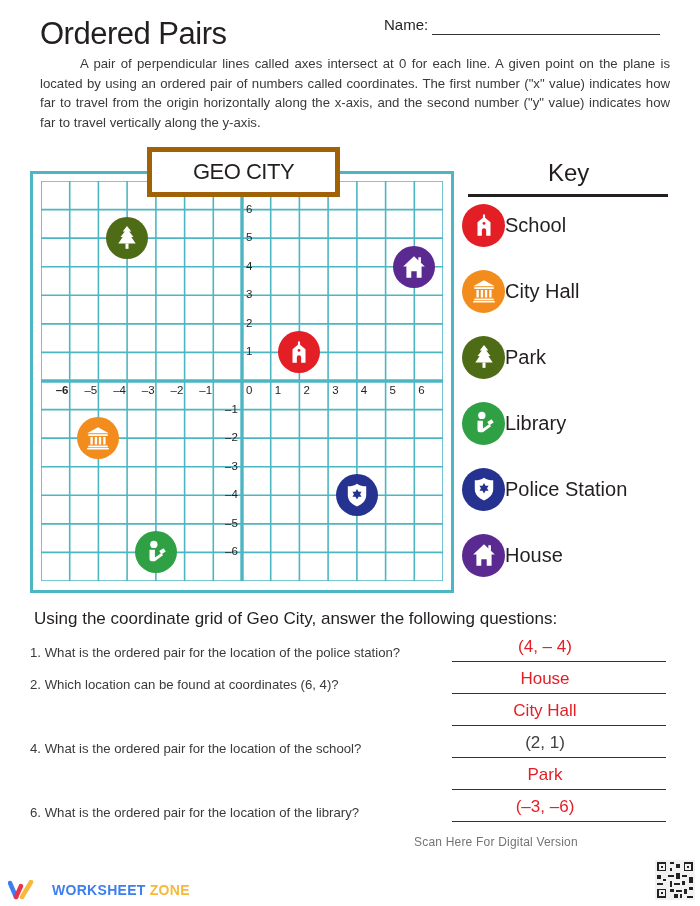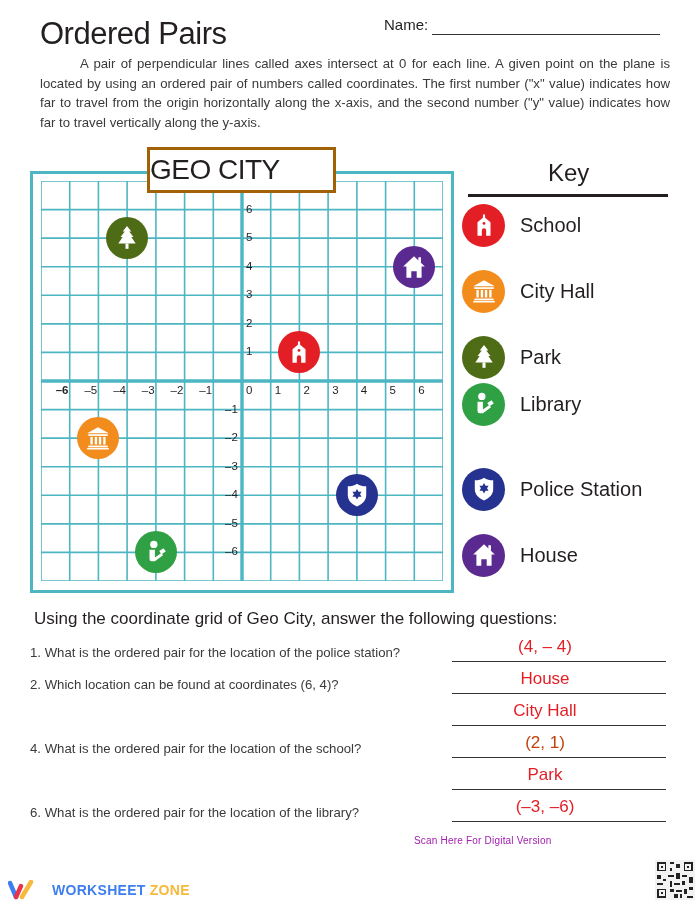--- a/index.html
+++ b/index.html
@@ -11,46 +11,46 @@
   .name-label { left: 384px; top: 16px; font-size: 15px; }
   .name-line { left: 432px; top: 34px; width: 228px; height: 0; border-top: 1.5px solid #333; }
   .intro { left: 40px; top: 54px; width: 630px; font-size: 13.2px; line-height: 19.5px;
            color: #3a3a3a; text-align: justify; text-indent: 40px; }
 
   .grid-outer { left: 30px; top: 171px; width: 418px; height: 416px;
                 border: 3px solid #4db6c3; box-sizing: content-box; }
   .grid-svg { left: 41px; top: 181px; }
 
   .title-box { left: 147px; top: 147px; width: 183px; height: 40px; background: #fff;
-               border: 3px solid #a16207; display: flex; align-items: center; 
-               font-size: 28px; letter-spacing: -0.5px; color: #231f20; }
+               border: 5px solid #a16207; display: flex; align-items: center; justify-content: center;
+               font-size: 22px; letter-spacing: -0.5px; color: #231f20; }
 
   .tick { font-size: 11.5px; color: #231f20; }
 
   .pin { width: 42px; height: 42px; border-radius: 50%; display: flex; align-items: center;
          justify-content: center; transform: translate(-50%, -50%); }
   .pin svg { width: 26px; height: 26px; }
 
   .key-title { left: 548px; top: 159px; font-size: 24px; }
   .key-line { left: 468px; top: 194px; width: 200px; height: 0; border-top: 3px solid #231f20; }
   .key-item { left: 462px; height: 44px; display: flex; align-items: center; }
   .key-item .pin { transform: none; width: 43px; height: 43px; }
-  .key-item .key-label { margin-left: 15px; font-size: 20px; color: #231f20; }
+  .key-item .key-label { font-size: 20px; color: #231f20; }
 
   .q-head { left: 34px; top: 609px; font-size: 17px; color: #231f20; }
   .q-row { left: 30px; width: 640px; height: 24px; }
   .q-text { left: 0; top: 4px; font-size: 13.2px; color: #3a3a3a; }
   .q-ans { left: 408px; width: 214px; top: -4px; text-align: center; font-size: 17px; color: #e31e25; }
   .q-line { left: 422px; width: 214px; top: 20px; border-top: 1.5px solid #333; height: 0; }
 
   .logo { left: 8px; top: 880px; display: flex; align-items: center; }
   .logo-text { font-size: 14px; font-weight: 700; letter-spacing: 0.3px; margin-left: 18px; }
   .logo-a { color: #3d7ef0; }
   .logo-b { color: #f6b93b; margin-left: 4px; }
-  .scan { left: 414px; top: 835px; font-size: 10px; color: #a21caf; letter-spacing: 0.2px; }
+  .scan { left: 414px; top: 835px; font-size: 12px; color: #737373; letter-spacing: 0.2px; }
   .qr { left: 655px; top: 860px; width: 40px; height: 40px; }
 </style>
 </head>
 <body>
 
 <div class="abs title">Ordered Pairs</div>
 <div class="abs name-label">Name:</div>
 <div class="abs name-line"></div>
 <div class="abs intro">A pair of perpendicular lines called axes intersect at 0 for each line. A given point on the plane is located by using an ordered pair of numbers called coordinates. The first number ("x" value) indicates how far to travel from the origin horizontally along the x-axis, and the second number ("y" value) indicates how far to travel vertically along the y-axis.</div>
 
@@ -199,21 +199,21 @@
     </div>
     <div class="abs key-item" style="top: 335px;">
       <div class="pin" style="background: rgb(78, 107, 22); color: rgb(78, 107, 22);">
         <svg viewBox="0 0 24 24">
           <path fill="#fff" d="M12 1l4 5h-2l4 5h-2l4 6H4l4-6H6l4-5H8z"></path>
           <rect x="10.6" y="17" width="2.8" height="5" fill="#fff"></rect>
         </svg>
       </div>
       <span class="key-label">Park</span>
     </div>
-    <div class="abs key-item" style="top: 382px;">
+    <div class="abs key-item" style="top: 401px;">
       <div class="pin" style="background: rgb(47, 160, 67); color: rgb(47, 160, 67);">
         <svg viewBox="0 0 24 24">
           <circle cx="10" cy="5" r="3.4" fill="#fff"></circle>
           <path fill="#fff" d="M6 10h5v7l6-4 1.5 2-7.5 5.5H8a2 2 0 0 1-2-2z"></path>
           <path fill="#fff" d="M15 11l4-2.5 2 3-4 2.5z"></path>
         </svg>
       </div>
       <span class="key-label">Library</span>
     </div>
     <div class="abs key-item" style="top: 467px;">
@@ -247,21 +247,21 @@
       <span class="abs q-text">2. Which location can be found at coordinates (6, 4)?</span>
      <span class="abs q-ans" style="color: rgb(227, 30, 37);">House</span>
      <span class="abs q-line"></span>
     </div>
     <div class="abs q-row" style="top: 705px;">
      <span class="abs q-ans" style="color: rgb(227, 30, 37);">City Hall</span>
      <span class="abs q-line"></span>
     </div>
     <div class="abs q-row" style="top: 737px;">
       <span class="abs q-text">4. What is the ordered pair for the location of the school?</span>
-     <span class="abs q-ans" style="color: #c2410c;">(2, 1)</span>
+     <span class="abs q-ans" style="color: #404040;">(2, 1)</span>
      <span class="abs q-line"></span>
     </div>
     <div class="abs q-row" style="top: 769px;">
      <span class="abs q-ans" style="color: rgb(227, 30, 37);">Park</span>
      <span class="abs q-line"></span>
     </div>
     <div class="abs q-row" style="top: 801px;">
       <span class="abs q-text">6. What is the ordered pair for the location of the library?</span>
      <span class="abs q-ans" style="color: rgb(227, 30, 37);">(–3, –6)</span>
      <span class="abs q-line"></span>

